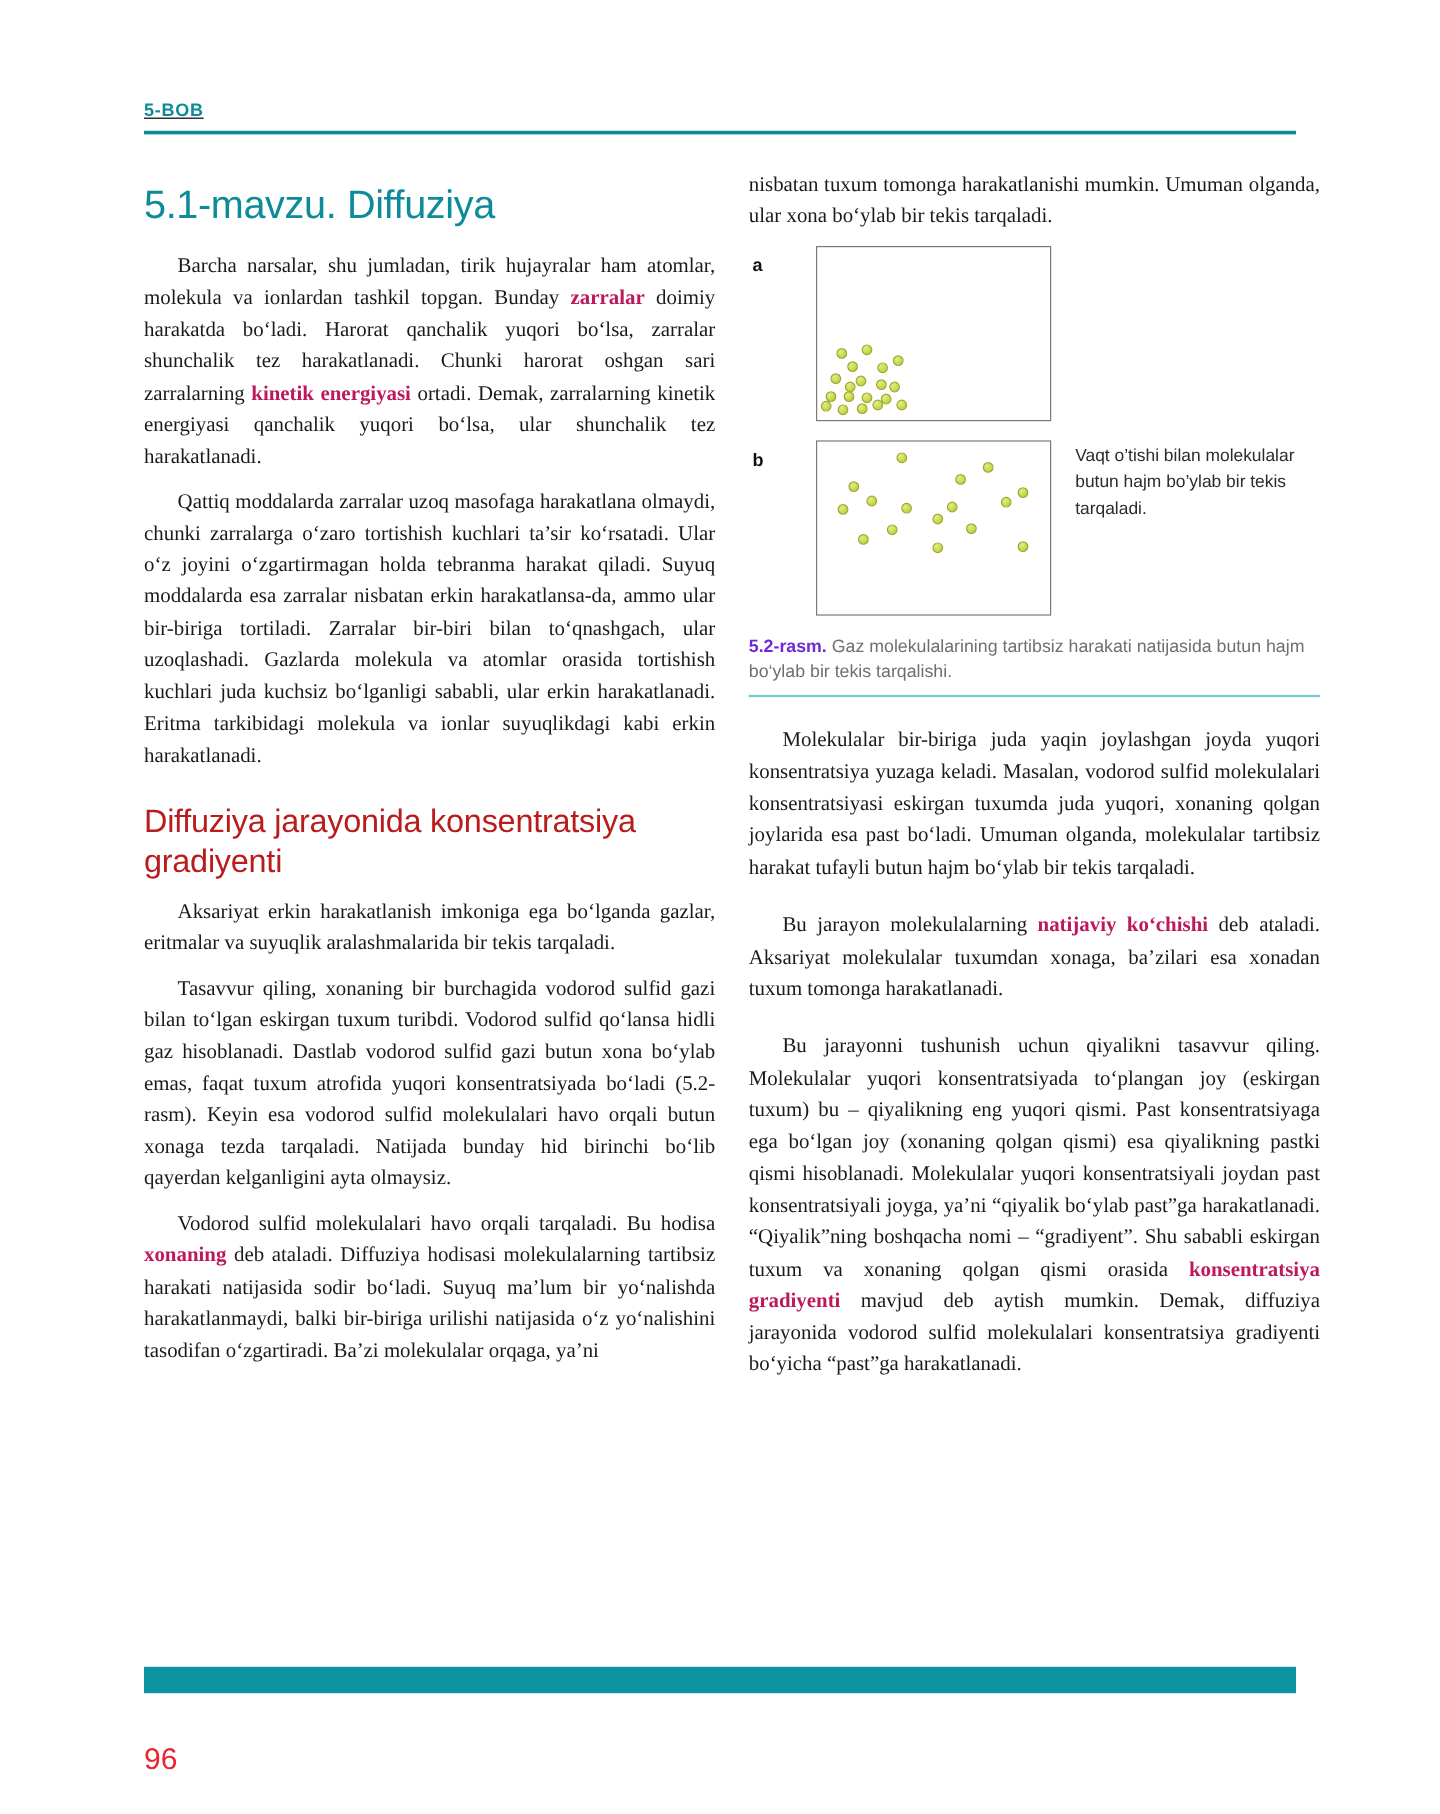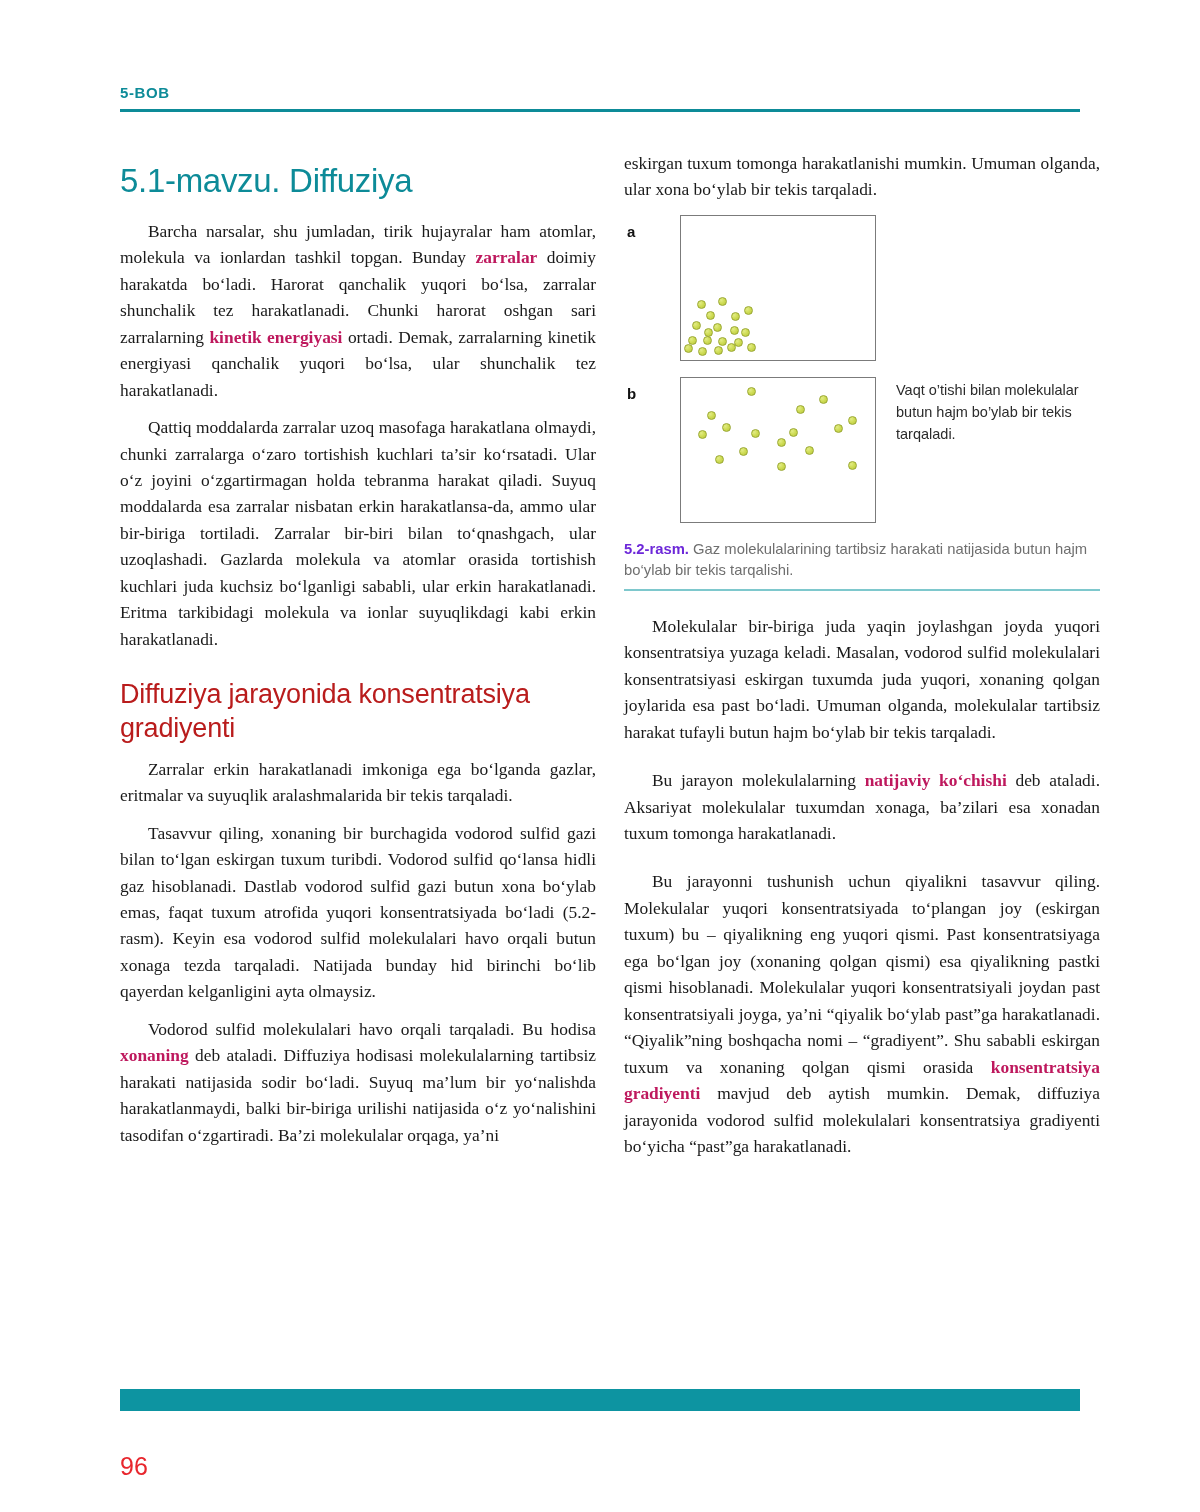--- a/index.html
+++ b/index.html
@@ -21,20 +21,21 @@
     width: 1200px;
     height: 1512px;
   }
 
   
   .runhead {
     position: absolute;
     left: 120px;
     top: 84px;
     width: 960px;
+    text-decoration: underline;
   }
   .runhead-label {
     font-family: "Liberation Sans", sans-serif;
     font-size: 15px;
     font-weight: 700;
     letter-spacing: 0.6px;
     color: #0d8b98;
   }
   .runhead-rule {
     margin-top: 8px;
@@ -46,21 +47,21 @@
   
   .cols {
     position: absolute;
     left: 120px;
     top: 140px;
     width: 964px;
     height: 1220px;
   }
   .col {
     position: absolute;
-    top: 10px;
+    top: 0;
     width: 476px;
   }
   .col-left  { left: 0; }
   .col-right { left: 504px; }
 
   h1.topic {
     font-family: "Liberation Sans", sans-serif;
     font-size: 33px;
     font-weight: 400;
     color: #0d8b98;
@@ -202,31 +203,31 @@
     <div class="col col-left">
 
       <h1 class="topic">5.1-mavzu. Diffuziya</h1>
 
       <p class="body"><span>Barcha narsalar, shu jumladan, tirik hujayralar ham atomlar, molekula va ionlardan tashkil topgan. Bunday </span><span class="kw">zarralar</span><span> doimiy harakatda bo‘ladi. Harorat qanchalik yuqori bo‘lsa, zarralar shunchalik tez harakatlanadi. Chunki harorat oshgan sari zarralarning </span><span class="kw">kinetik energiyasi</span><span> ortadi. Demak, zarralarning kinetik energiyasi qanchalik yuqori bo‘lsa, ular shunchalik tez harakatlanadi.</span></p>
 
       <p class="body">Qattiq moddalarda zarralar uzoq masofaga harakatlana olmaydi, chunki zarralarga o‘zaro tortishish kuchlari ta’sir ko‘rsatadi. Ular o‘z joyini o‘zgartirmagan holda tebranma harakat qiladi. Suyuq moddalarda esa zarralar nisbatan erkin harakatlansa-da, ammo ular bir-biriga  tortiladi. Zarralar bir-biri bilan to‘qnashgach, ular uzoqlashadi. Gazlarda molekula va atomlar orasida tortishish kuchlari juda kuchsiz bo‘lganligi sababli, ular erkin harakatlanadi. Eritma tarkibidagi molekula va ionlar suyuqlikdagi kabi erkin harakatlanadi.</p>
 
       <h2 class="subhead">Diffuziya jarayonida konsentratsiya gradiyenti</h2>
 
-      <p class="body">Zarralar erkin harakatlanadi imkoniga ega bo‘lganda gazlar, eritmalar va suyuqlik aralashmalarida bir tekis tarqaladi.</p>
+      <p class="body">Aksariyat erkin harakatlanish imkoniga ega bo‘lganda gazlar, eritmalar va suyuqlik aralashmalarida bir tekis tarqaladi.</p>
 
       <p class="body">Tasavvur qiling, xonaning bir burchagida vodorod sulfid gazi bilan to‘lgan eskirgan tuxum turibdi. Vodorod sulfid qo‘lansa hidli gaz hisoblanadi. Dastlab vodorod sulfid gazi butun xona bo‘ylab emas, faqat tuxum atrofida yuqori konsentratsiyada bo‘ladi (5.2-rasm). Keyin esa vodorod sulfid molekulalari havo orqali butun xonaga tezda tarqaladi. Natijada bunday hid birinchi bo‘lib qayerdan kelganligini ayta olmaysiz.</p>
 
       <p class="body"><span>Vodorod sulfid molekulalari havo orqali tarqaladi. Bu hodisa </span><span class="kw">xonaning</span><span> deb ataladi. Diffuziya hodisasi molekulalarning tartibsiz harakati natijasida sodir bo‘ladi. Suyuq ma’lum bir yo‘nalishda harakatlanmaydi, balki bir-biriga urilishi natijasida o‘z yo‘nalishini tasodifan o‘zgartiradi. Ba’zi molekulalar orqaga, ya’ni</span></p>
 
     </div>
 
     <div class="col col-right">
 
-      <p class="body noindent">eskirgan tuxum tomonga harakatlanishi mumkin. Umuman olganda, ular xona bo‘ylab bir tekis tarqaladi.</p>
+      <p class="body noindent">nisbatan tuxum tomonga harakatlanishi mumkin. Umuman olganda, ular xona bo‘ylab bir tekis tarqaladi.</p>
 
       <div class="figure">
 
         <div class="panel panel-a">
           <div class="panel-letter">a</div>
           <div class="box" id="box-a">
               <div class="mol" style="left: 16px; top: 84px;"></div>
               <div class="mol" style="left: 37px; top: 81px;"></div>
               <div class="mol" style="left: 63px; top: 90px;"></div>
               <div class="mol" style="left: 25px; top: 95px;"></div>

